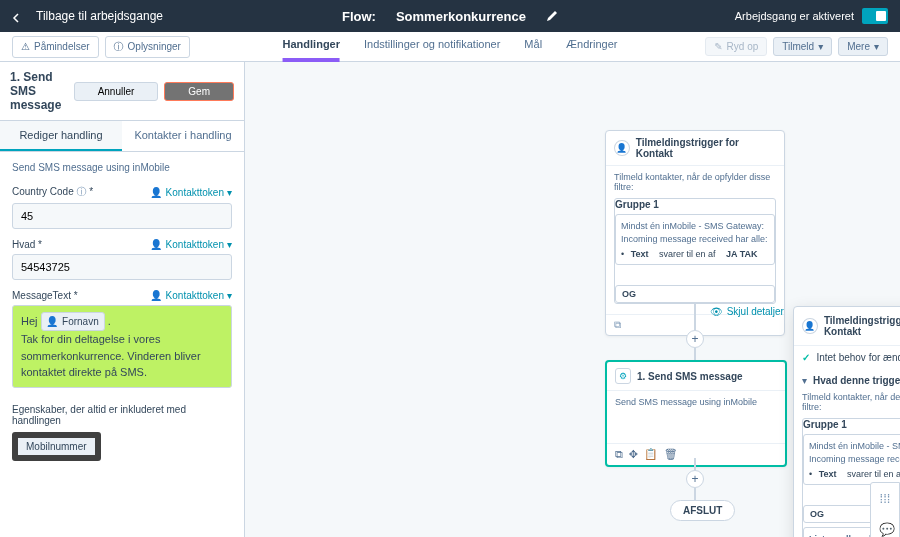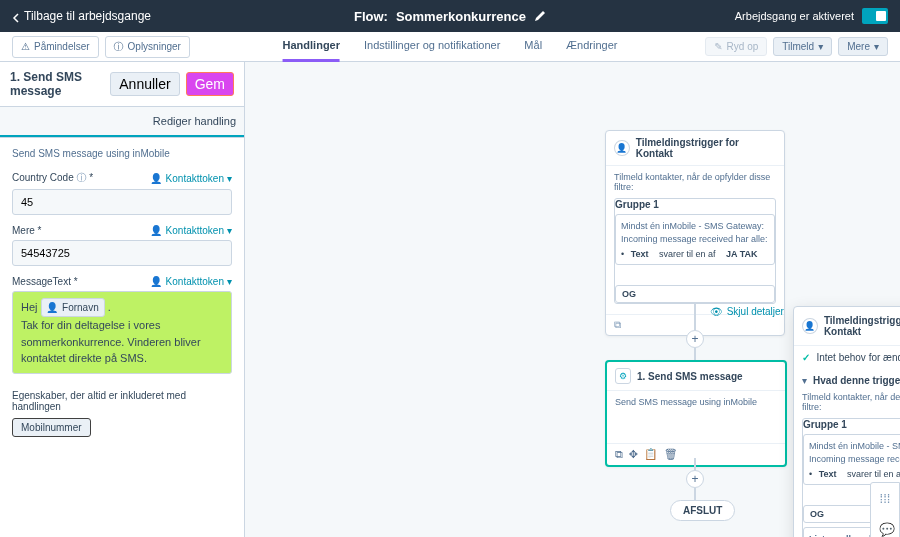--- a/index.html
+++ b/index.html
@@ -1,53 +1,53 @@
 <!DOCTYPE html>
 <html><head>
 <meta charset="utf-8">
 <style>
 *{box-sizing:border-box;margin:0;padding:0}
 body{font-family:-apple-system,BlinkMacSystemFont,"Segoe UI",sans-serif;font-size:12px;color:#33475b;background:#f5f8fa;width:900px;height:537px;overflow:hidden;position:relative}
 .topbar{background:#253342;color:#fff;height:32px;display:flex;align-items:center;padding:0 12px;justify-content:space-between}
-.back{display:flex;align-items:flex-end;gap:4px;font-size:12px;cursor:pointer}
-.title-wrap{position:absolute;left:50%;transform:translateX(-50%);display:flex;align-items:center;gap:8px;font-weight:600;font-size:13px}
+.back{display:flex;align-items:flex-end;gap:16px;font-size:12px;cursor:pointer}
+.title-wrap{position:absolute;left:50%;transform:translateX(-50%);display:flex;align-items:center;gap:20px;font-weight:600;font-size:13px}
 .pencil{width:12px;height:12px}
 .top-right{display:flex;align-items:center;gap:8px;font-size:11px}
 .toggle{width:26px;height:16px;background:#00a4bd;border-radius:2px;display:flex;align-items:center;justify-content:flex-end;padding:2px;cursor:pointer}
 .toggle-knob{width:10px;height:10px;background:#fff;border-radius:1px}
 .toolbar{background:#fff;border-bottom:1px solid #cbd6e2;height:30px;display:flex;align-items:center;padding:0 12px;justify-content:space-between}
 .toolbar-left{display:flex;gap:6px}
 .chip{border:1px solid #cbd6e2;border-radius:3px;padding:3px 8px;font-size:10px;color:#516f90;cursor:pointer;display:flex;align-items:center;gap:4px}
 .tabs{display:flex;gap:24px;position:absolute;left:50%;transform:translateX(-50%)}
 .tab{font-size:11px;color:#516f90;padding:8px 0;cursor:pointer}
-.tab.active{color:#33475b;font-weight:600;border-bottom:4px solid #8b5cf6}
+.tab.active{color:#33475b;font-weight:600;border-bottom:6px solid #8b5cf6}
 .toolbar-right{display:flex;gap:6px}
 .btn-outline{border:1px solid #cbd6e2;background:#eaf0f6;border-radius:3px;padding:3px 8px;font-size:10px;color:#516f90;cursor:pointer;display:flex;align-items:center;gap:4px}
 .btn-outline.disabled{opacity:.5}
 .main{display:flex;height:475px}
 .sidebar{width:245px;background:#fff;border-right:1px solid #cbd6e2;overflow-y:auto}
 .sb-header{display:flex;align-items:center;justify-content:space-between;padding:8px 10px;border-bottom:1px solid #cbd6e2}
 .sb-title{font-weight:600;font-size:12px}
 .sb-btns{display:flex;gap:6px}
-.btn-sm{border:1px solid #cbd6e2;background:#eaf0f6;border-radius:3px;padding:3px 8px;font-size:14px;cursor:pointer}
-.btn-primary{background:#d946ef;color:#fff;border-color:#ff7a59}
+.btn-sm{border:1px solid #cbd6e2;background:#eaf0f6;border-radius:3px;padding:3px 23px;font-size:10px;cursor:pointer}
+.btn-primary{background:#737373;color:#fff;border-color:#ff7a59}
 .sub-tabs{display:flex;border-bottom:1px solid #cbd6e2}
-.sub-tab{flex:1;text-align:right;padding:8px;font-size:11px;color:#516f90;cursor:pointer}
+.sub-tab{flex:1;text-align:center;padding:8px;font-size:11px;color:#516f90;cursor:pointer}
 .sub-tab.active{color:#33475b;background:#f5f8fa;border-bottom:2px solid #00a4bd}
 .form{padding:10px 12px}
 .desc{font-size:10px;color:#516f90;margin-bottom:12px}
 .field{margin-bottom:10px}
 .field-label-row{display:flex;justify-content:space-between;align-items:center;margin-bottom:4px}
 .field-label{font-size:10px;color:#33475b}
 .token-link{font-size:10px;color:#0091ae;cursor:pointer;display:flex;align-items:center;gap:3px}
 .input{width:100%;border:1px solid #cbd6e2;border-radius:3px;padding:6px 8px;font-size:11px;background:#f5f8fa}
 .textarea{width:100%;border:1px solid #cbd6e2;border-radius:3px;padding:6px 8px;font-size:11px;background:#bef264;min-height:70px;line-height:1.5}
 .token-pill{display:inline-flex;align-items:center;gap:3px;background:#eaf0f6;border:1px solid #cbd6e2;border-radius:3px;padding:1px 5px;font-size:10px}
 .props-label{font-size:10px;font-weight:400;margin:16px 0 6px}
-.prop-pill{display:inline-block;background:#eaf0f6;border:1px solid #404040;border-radius:3px;padding:3px 8px;font-size:10px}
+.prop-pill{display:inline-block;background:#eaf0f6;border:6px solid #404040;border-radius:3px;padding:3px 8px;font-size:10px}
 .canvas{flex:1;position:relative;background:#f5f8fa;overflow:hidden}
 .node{position:absolute;background:#fff;border:1px solid #cbd6e2;border-radius:4px;box-shadow:0 1px 3px rgba(0,0,0,.05)}
 .node-trigger{left:360px;top:68px;width:180px;font-size:10px}
 .node-head{display:flex;align-items:center;gap:6px;padding:6px 8px;border-bottom:1px solid #eaf0f6}
 .node-icon{width:16px;height:16px;border:1px solid #cbd6e2;border-radius:50%;display:flex;align-items:center;justify-content:center;font-size:9px;color:#00a4bd}
 .node-title{font-weight:600;font-size:10px}
 .node-body{padding:6px 8px}
 .node-sub{color:#516f90;font-size:9px;margin-bottom:6px}
 .group-box{border:1px solid #cbd6e2;border-radius:3px;padding:0;margin-bottom:4px}
 .group-title{font-weight:600;font-size:10px;margin-bottom:4px}
@@ -141,39 +141,40 @@
   <div class="sidebar">
     <div class="sb-header">
       <div class="sb-title">1. Send SMS message</div>
       <div class="sb-btns">
         <button class="btn-sm">Annuller</button>
         <button class="btn-sm btn-primary">Gem</button>
       </div>
     </div>
     <div class="sub-tabs">
       <div class="sub-tab active">Rediger handling</div>
+      <div class="sub-tab">Kontakter i handling</div>
     </div>
     <div class="form">
       <div class="desc">Send SMS message using inMobile</div>
 
       <div class="field">
         <div class="field-label-row">
           <span class="field-label"><span>Country Code</span> <span style="color:#7c98b6">ⓘ</span> *</span>
           <span class="token-link">
               <span>👤</span>
               <span>Kontakttoken</span>
               <span>▾</span>
             </span>
         </div>
         <input class="input" value="45" style="">
       </div>
 
       <div class="field">
         <div class="field-label-row">
-          <span class="field-label">Mere *</span>
+          <span class="field-label">Hvad *</span>
           <span class="token-link">
               <span>👤</span>
               <span>Kontakttoken</span>
               <span>▾</span>
             </span>
         </div>
         <input class="input" value="54543725" style="">
       </div>
 
       <div class="field">

